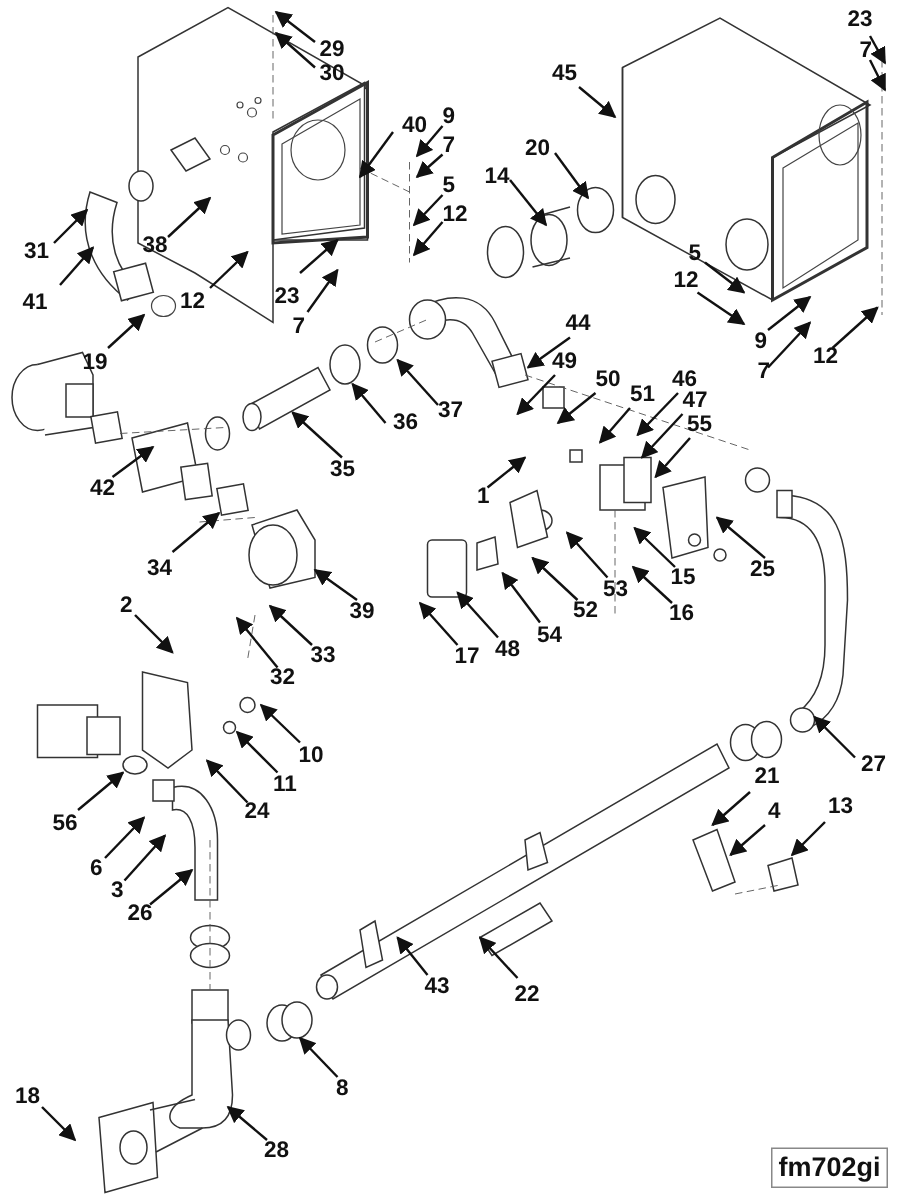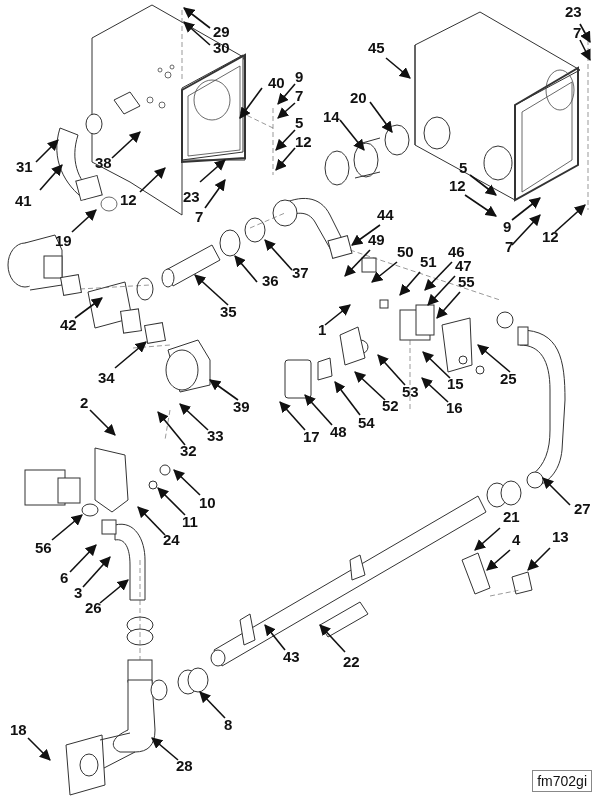--- a/index.html
+++ b/index.html
@@ -3,21 +3,21 @@
 <meta charset="utf-8">
 <style>
   html, body { margin: 0; padding: 0; background: #ffffff; }
   body { width: 600px; height: 800px; position: relative; overflow: hidden; font-family: "Liberation Sans", sans-serif; }
   #diagram { position: absolute; left: 0; top: 0; width: 600px; height: 800px; }
   .callout-label { font-family: "Liberation Sans", sans-serif; font-weight: bold; font-size: 15px; fill: #111; }
   .part { fill: #fff; stroke: #333; stroke-width: 1; }
   .part-thin { fill: none; stroke: #444; stroke-width: 0.8; }
   .dash { fill: none; stroke: #555; stroke-width: 0.6; stroke-dasharray: 5 3; }
   .arrow-line { stroke: #111; stroke-width: 1.6; }
-  .fig-id { position: absolute; right: 8px; bottom: 8px; border: 1px solid #888; padding: 2px 4px; font-family: "Liberation Sans", sans-serif; font-weight: normal; font-size: 14px; color: #111; background: #fff; }
+  .fig-id { position: absolute; right: 8px; bottom: 8px; border: 1px solid #888; padding: 2px 4px; font-family: "Liberation Sans", sans-serif; font-weight: bold; font-size: 18px; color: #111; background: #fff; }
 </style>
 </head>
 <body>
 
 <svg id="diagram" viewBox="0 0 600 800" xmlns="http://www.w3.org/2000/svg">
   <defs>
     <marker id="ah" viewBox="0 0 10 10" refX="9" refY="5" markerWidth="7" markerHeight="7" orient="auto-start-reverse">
       <path d="M0,0 L10,5 L0,10 z" fill="#111"></path>
     </marker>
   </defs>

